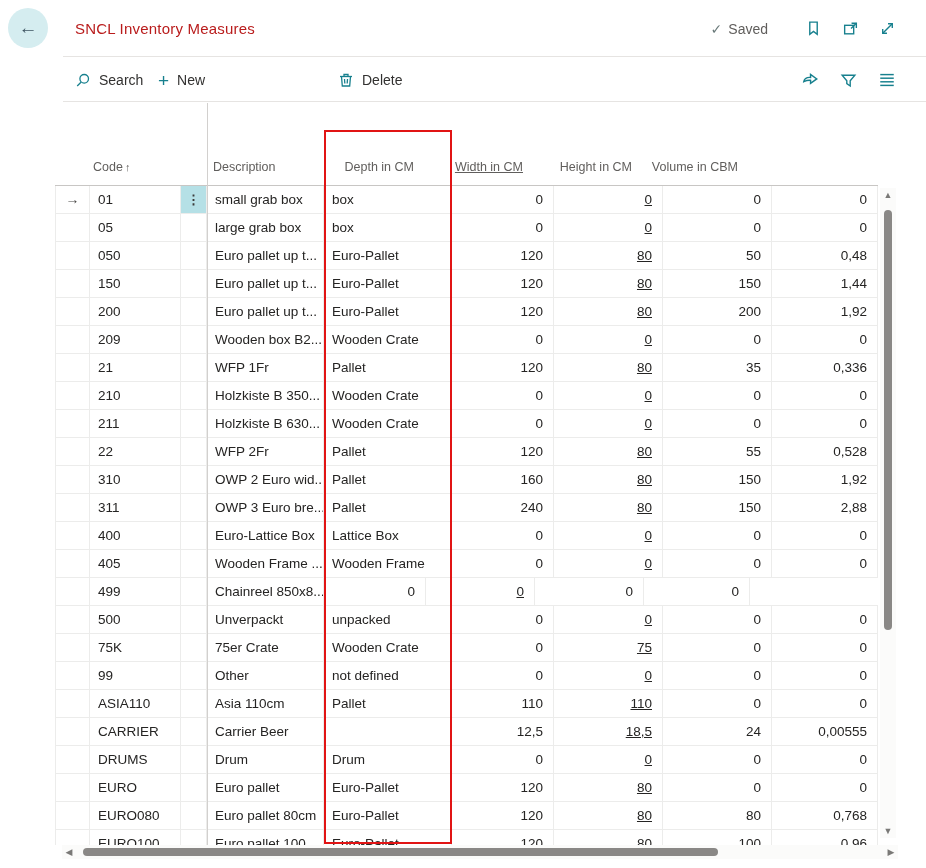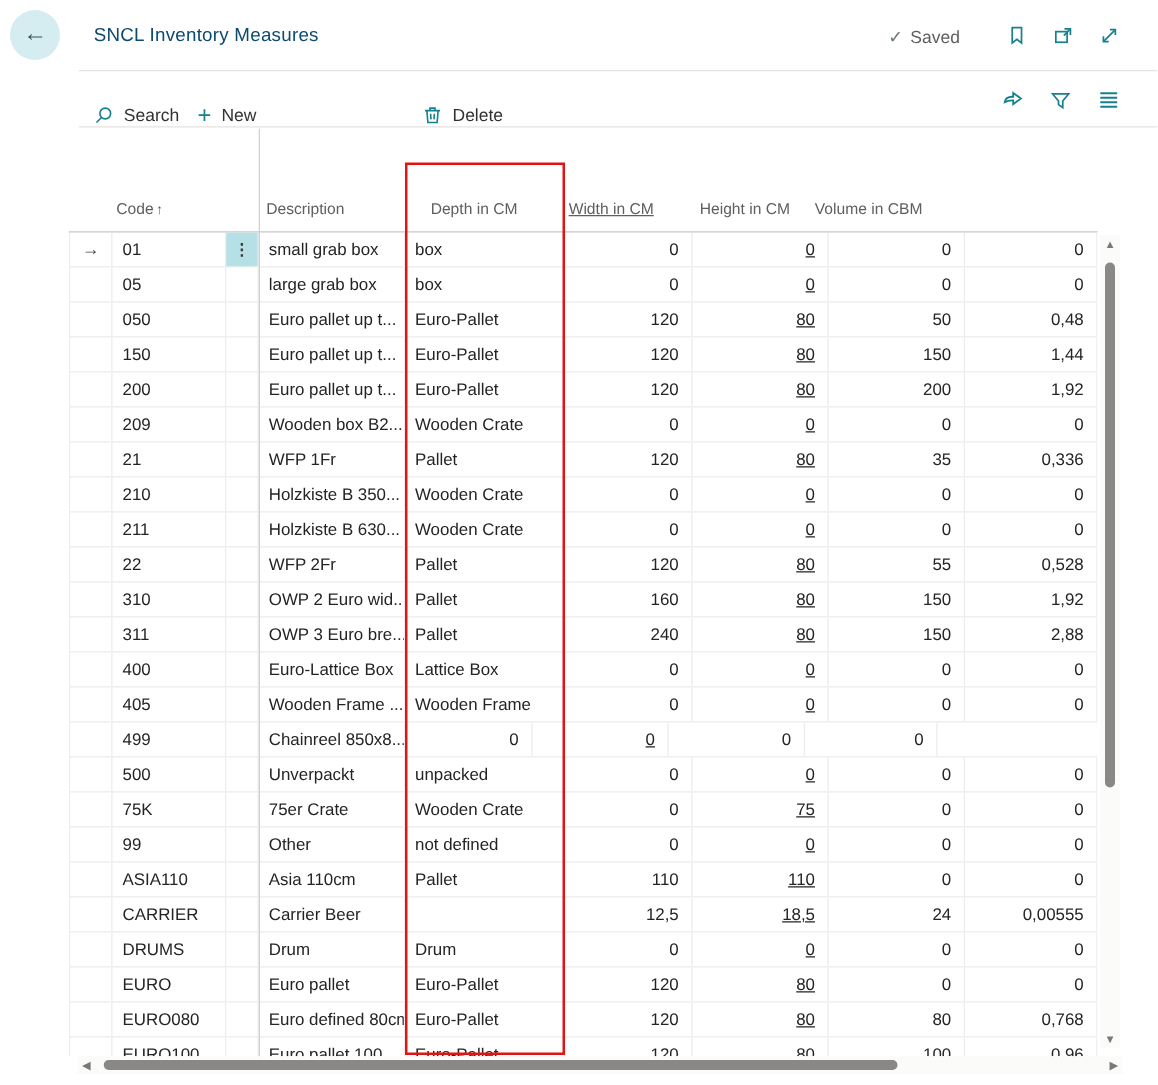--- a/index.html
+++ b/index.html
@@ -8,31 +8,31 @@
     position:relative; width:926px; height:868px; background:#fff;
     font-family:"Liberation Sans", sans-serif; color:#252423; overflow:hidden;
   }
   
   .app-header { position:absolute; top:0; left:0; width:926px; height:57px; }
   .app-header::after { content:""; position:absolute; left:63px; right:0; bottom:0; height:1px; background:#e6e4e2; }
   .back-btn { position:absolute; left:8px; top:8px; width:40px; height:40px; border-radius:50%;
     background:#d5edf0; border:none; display:flex; align-items:center; justify-content:center;
     font-size:19px; color:#3d5360; cursor:pointer; font-family:inherit; }
   .page-title { position:absolute; left:75px; top:0; height:57px; display:flex; align-items:center;
-    font-size:15px; color:#0c4a6e; letter-spacing:.2px; }
+    font-size:15px; color:#b91c1c; letter-spacing:.2px; }
   .saved-indicator { position:absolute; right:158px; top:0; height:57px; display:flex; align-items:center;
     gap:6px; font-size:14px; color:#605e5c; }
   .saved-indicator .chk { color:#6a7a7a; font-size:14px; }
   .hdr-icons { position:absolute; right:28px; top:0; height:57px; display:flex; align-items:center; gap:16px; }
   .icon-btn { background:none; border:none; padding:2px; cursor:pointer; display:flex; align-items:center; justify-content:center; }
   .tealico { stroke:#17808e; fill:none; stroke-width:1.3; }
   
   .toolbar { position:absolute; top:58px; left:0; width:926px; height:44px; }
   .toolbar::after { content:""; position:absolute; left:63px; right:0; bottom:0; height:1px; background:#e6e4e2; }
-  .tb-btn { position:absolute; top:12px; height:44px; display:flex; align-items:center; gap:8px;
+  .tb-btn { position:absolute; top:0; height:44px; display:flex; align-items:center; gap:8px;
     background:none; border:none; font-family:inherit; font-size:14px; color:#323130; cursor:pointer; }
   .tb-search { left:75px; }
   .tb-new { left:158px; }
   .tb-edit { left:212px; width:112px; background:#efefef; justify-content:center; }
   .tb-delete { left:338px; }
   .plus-glyph { color:#17808e; font-size:19px; font-weight:400; line-height:1; }
   .tb-right { position:absolute; right:28px; top:0; height:44px; display:flex; align-items:center; gap:17px; }
   
   .thead { position:absolute; left:55px; top:103px; width:823px; height:82px;
     display:flex; align-items:flex-end; }
@@ -423,21 +423,21 @@
       <div class="cell num w-n1">120</div>
       <div class="cell num w-n2">80</div>
       <div class="cell num w-n3">0</div>
       <div class="cell num w-n4">0</div>
     </div>
 
     <div class="row">
       <div class="cell sel w-sel"></div>
       <div class="cell w-code">EURO080</div>
       <div class="cell dots w-dots"></div>
-      <div class="cell w-desc">Euro defined 80cm</div>
+      <div class="cell w-desc">Euro pallet 80cm</div>
       <div class="cell w-ext">Euro-Pallet</div>
       <div class="cell num w-n1">120</div>
       <div class="cell num w-n2">80</div>
       <div class="cell num w-n3">80</div>
       <div class="cell num w-n4">0,768</div>
     </div>
 
     <div class="row">
       <div class="cell sel w-sel"></div>
       <div class="cell w-code">EURO100</div>

